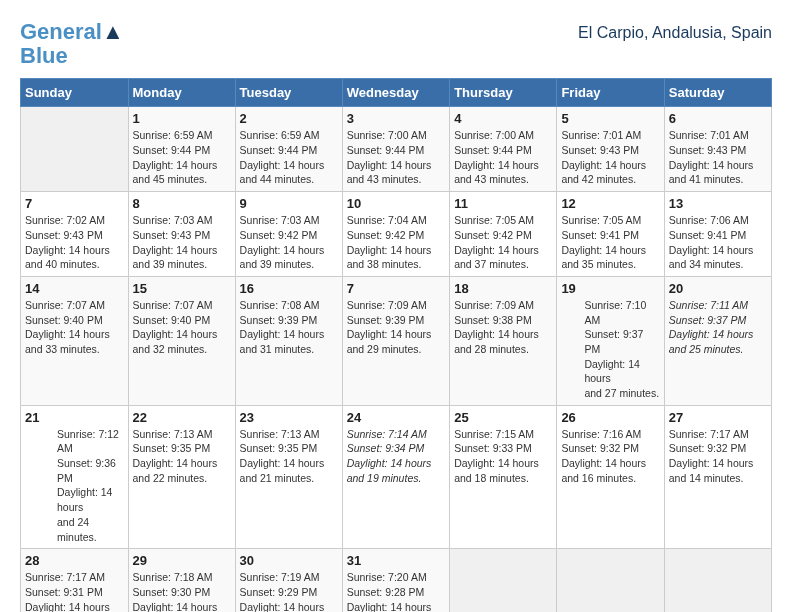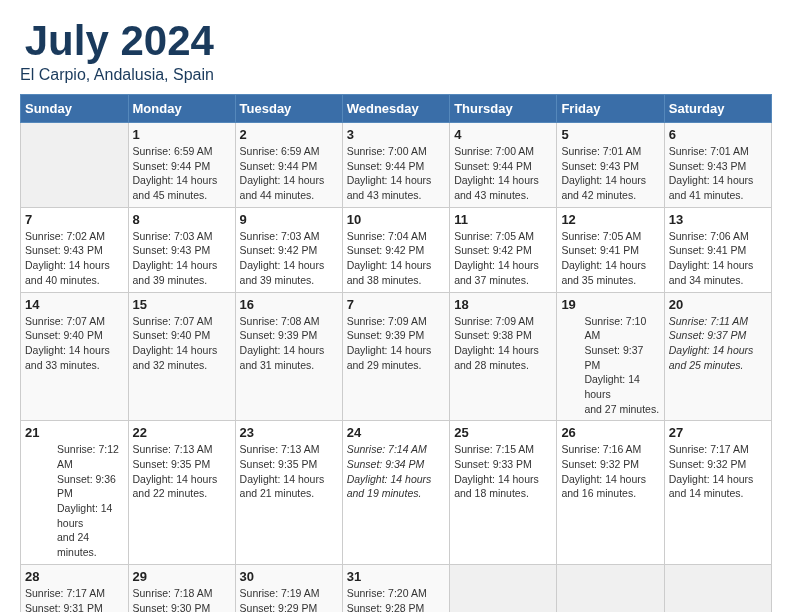--- a/index.html
+++ b/index.html
@@ -84,22 +84,28 @@
       background: #fff;
     }
     td.empty {
       background: #f0f0f0 !important;
     }
   </style>
 </head>
 <body>
 
 <div class="header">
+  <div class="logo">
+    <div>
+      <div class="logo-text">
+        <span>General</span>▲<br><span style="color:#4a90c4">Blue</span>
+      </div>
+    </div>
+  </div>
   <div class="title-block">
-    <div class="main-title">July 2024</div>
     <div class="subtitle">El Carpio, Andalusia, Spain</div>
   </div>
 </div>
 
 <table>
   <thead>
     <tr id="header-row">
         <th>Sunday</th>
         <th>Monday</th>
         <th>Tuesday</th>

